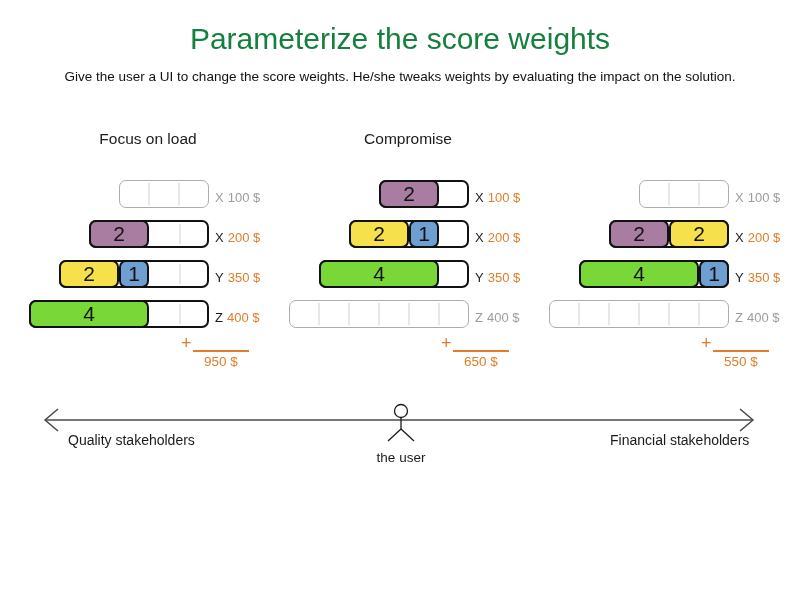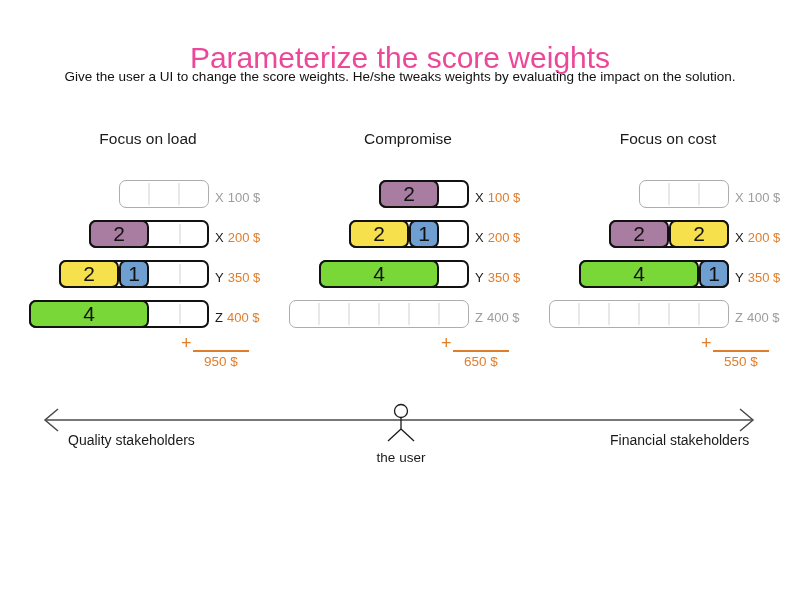--- a/index.html
+++ b/index.html
@@ -3,21 +3,21 @@
 <meta charset="utf-8">
 <style>
   html,body { margin:0; padding:0; background:#fff; }
   .canvas {
     position:relative; width:800px; height:600px; background:#ffffff;
     font-family:"Liberation Sans","DejaVu Sans",sans-serif; overflow:hidden;
     color:#111;
   }
   .title {
     position:absolute; top:20px; left:0; width:800px; text-align:center;
-    font-size:30px; line-height:38px; color:#ec4899;margin-top:19px;
+    font-size:30px; line-height:38px; color:#15803d;
   }
   .subtitle {
     position:absolute; top:69px; left:0; width:800px; text-align:center;
     font-size:13.5px; color:#111;
   }
   .scenario-column { position:absolute; top:130px; width:250px; height:270px; }
   .scenario-title {
     position:absolute; top:0; left:0; width:248px; text-align:center;
     font-size:15.5px; color:#1a1a1a;
   }
@@ -132,21 +132,20 @@
           </div>
           <div class="row-label empty"><span class="letter">Z</span><span class="price" style="color: rgb(156, 156, 156);">400 $</span></div>
         </div>
         <div class="sum-block">
           <div class="sum-plus" style="color: rgb(224, 125, 42);">+</div>
           <div class="sum-line" style="border-top-color: rgb(224, 125, 42);"></div>
           <div class="sum-total" style="color: rgb(224, 125, 42);">650 $</div>
         </div>
       </div>
       <div class="scenario-column" style="left: 544px;">
-        <div class="scenario-title">Focus on cost</div>
         <div class="weight-row" style="top: 50px;">
           <div class="bar-wrap is-empty" style="width: 90px; left: 95px;">
             <div class="grid-line" style="left: 28px; background: rgb(232, 232, 232);"></div>
             <div class="grid-line" style="left: 58px; background: rgb(232, 232, 232);"></div>
           </div>
           <div class="row-label empty"><span class="letter">X</span><span class="price" style="color: rgb(156, 156, 156);">100 $</span></div>
         </div>
         <div class="weight-row" style="top: 90px;">
           <div class="bar-wrap has-fill" style="width: 120px; left: 65px;">
             <div class="fill-box" style="left: -2px; width: 60px; background: rgb(168, 125, 161);">2</div>

